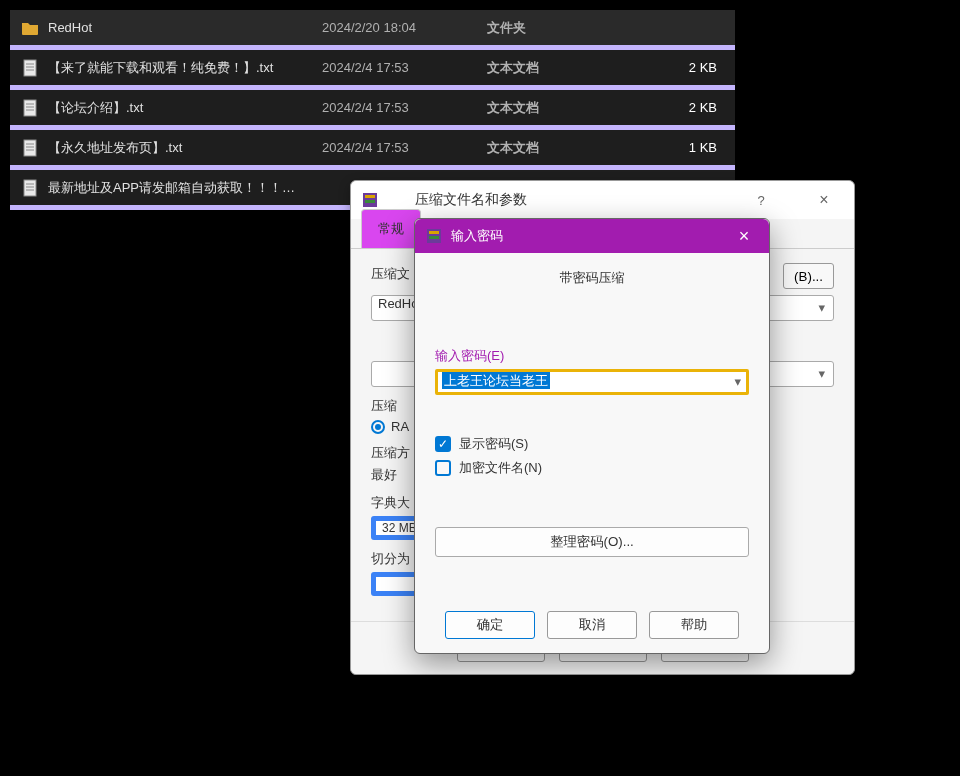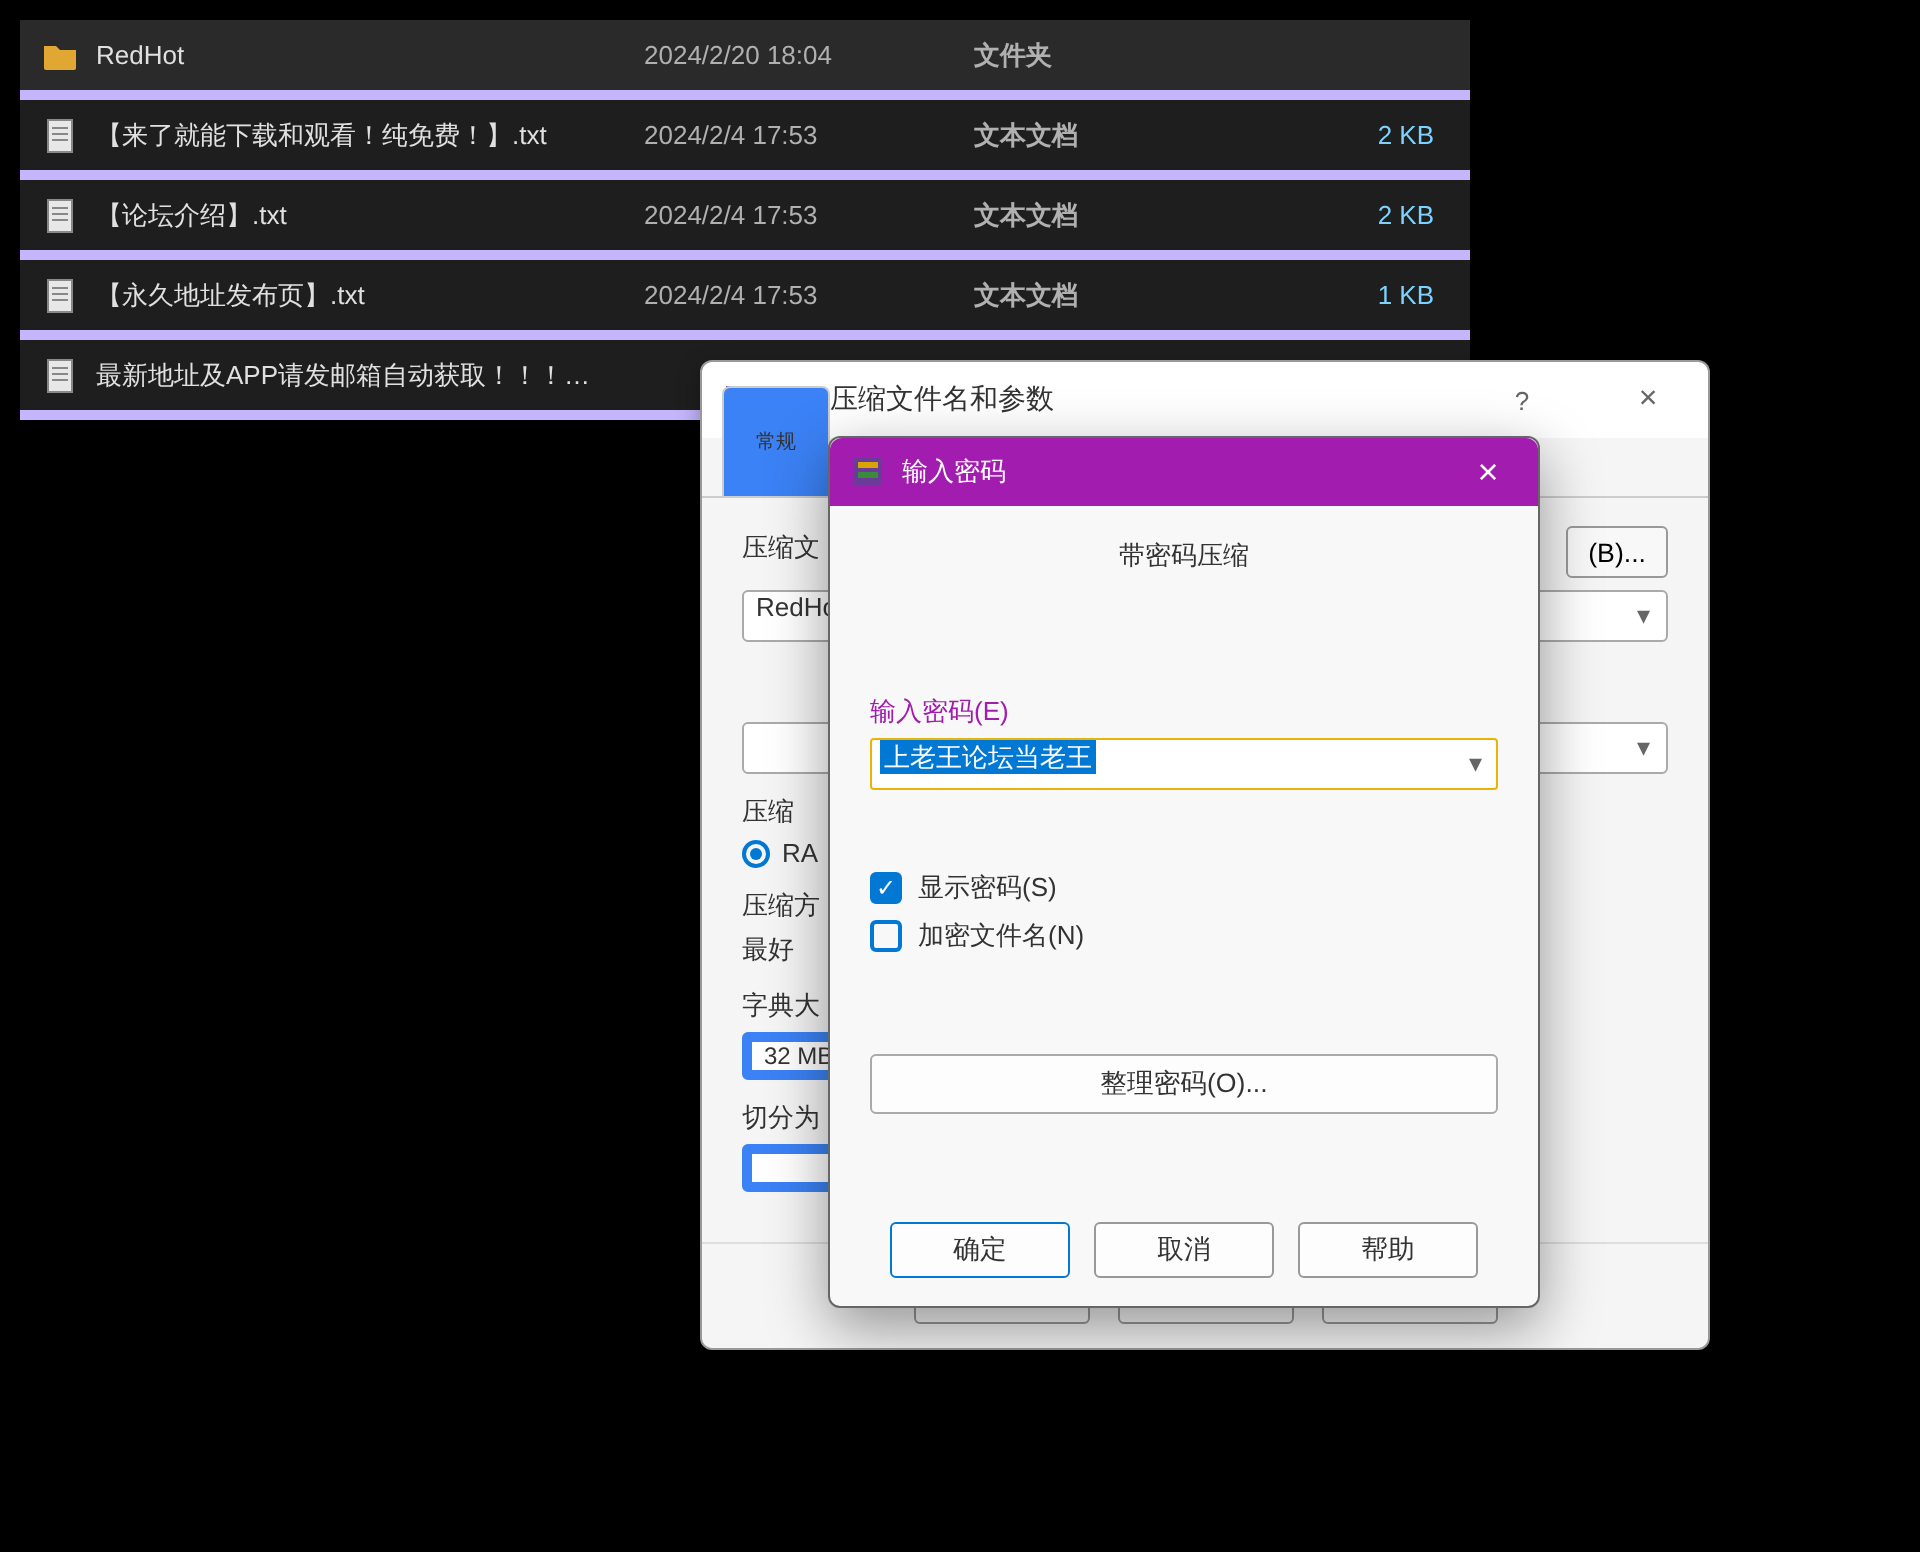--- a/index.html
+++ b/index.html
@@ -25,21 +25,21 @@
       height: 40px;
       border-bottom: 5px solid #c4b5fd;
       padding-left: 8px;
     }
     .file-row:first-child { background: #2a2a2a; }
     .file-row:not(:first-child) { background: #1e1e1e; }
     .icon-cell { width: 24px; display: flex; align-items: center; justify-content: center; }
     .name-cell { width: 280px; padding-left: 6px; white-space: nowrap; overflow: hidden; text-overflow: ellipsis; }
     .date-cell { width: 165px; color: #b0b0b0; }
     .type-cell { width: 150px; color: #b0b0b0; font-weight: bold; }
-    .size-cell { width: 80px; text-align: right; color: #7dd3fc; }
+    .size-cell { width: 80px; text-align: right; color: #ffffff; }
     .folder-svg { width: 18px; height: 16px; }
     .txt-svg { width: 16px; height: 18px; }
 
     
     .archive-dialog {
       position: absolute;
       left: 350px; top: 180px;
       width: 505px; height: 495px;
       background: #f5f5f5;
       border: 1px solid #999;
@@ -53,21 +53,21 @@
       padding: 0 10px;
       background: #fff;
       border-radius: 6px 6px 0 0;
       gap: 28px;
     }
     .dlg-icon { width: 18px; height: 18px; margin-right: 8px; }
     .dlg-title { flex: 1; color: #333; font-size: 14px; }
     .dlg-help { width: 30px; text-align: center; color: #666; cursor: pointer; }
     .dlg-close { width: 40px; text-align: center; color: #666; font-size: 16px; cursor: pointer; }
     .tab-bar { height: 30px; display: flex; align-items: flex-end; padding-left: 10px; border-bottom: 1px solid #ccc; }
-    .tab { padding: 20px 16px; background: #3b82f6; color: #333; font-size: 10px; border: 1px solid #ccc; border-bottom: none; border-radius: 4px 4px 0 0;}
+    .tab { padding: 10px 16px; background: #d946ef; color: #333; font-size: 13px; border: 1px solid #ccc; border-bottom: none; border-radius: 4px 4px 0 0;}
     .dlg-body { padding: 14px 20px; color: #333; }
     .field-row { display: flex; align-items: center; margin-bottom: 6px; }
     .field-label { font-size: 13px; color: #333; margin-bottom: 4px; }
     .browse-btn { margin-left: auto; height: 26px; padding: 0 10px; border: 1px solid #999; border-radius: 3px; background: #f8f8f8; cursor: pointer;}
     .drop-input { width: 100%; height: 26px; padding: 0 6px; border: 1px solid #aaa; border-radius: 3px; background: #fff; position: relative; color:#333;}
     .drop-input::after { content:"▾"; position:absolute; right:8px; top:4px; color:#666;}
     .group-label { font-size: 13px; color: #333; margin: 10px 0 4px 0; }
     .radio-row { display: flex; align-items: center; gap: 6px; }
     .radio-circle { width: 14px; height: 14px; border: 2px solid #0078d4; border-radius: 50%; display: flex; align-items:center; justify-content:center;}
     .radio-circle.inner::after{content:""; width:6px; height:6px; background:#0078d4; border-radius:50%;}
@@ -92,21 +92,21 @@
       background: #a21caf;
       display: flex; align-items:center; padding: 0 10px;
       border-radius: 6px 6px 0 0;
       color: #fff;
     }
     .pwd-close { margin-left:auto; font-size:18px; cursor:pointer; width:30px; text-align:center;}
     .pwd-body { padding: 16px 20px 0 20px; flex:1; color:#333; }
     .pwd-subtitle { text-align:center; font-size: 13px; color:#333; margin-bottom: 60px;}
     .pwd-label { font-size: 13px; color:#a21caf; margin-bottom: 4px;}
     .pwd-combo { position:relative; }
-    .pwd-input { width: 100%; height: 26px; border: 1px solid #eab308; border-radius: 2px; padding: 0 24px 0 4px; background:#fff; color:#333;}
+    .pwd-input { width: 100%; height: 26px; border: 3px solid #eab308; border-radius: 2px; padding: 0 24px 0 4px; background:#fff; color:#333;}
     .pwd-input .sel{ background:#0078d4; color:#fff; padding:1px 2px;}
     .pwd-combo::after { content:"▾"; position:absolute; right:8px; top:5px; color:#666;}
     .check-row { display:flex; align-items:center; gap:8px; margin-top: 40px; }
     .check-row + .check-row { margin-top: 6px; }
     .checkbox { width:16px; height:16px; border:2px solid #0078d4; border-radius:3px; display:flex; align-items:center; justify-content:center; }
     .checkbox.checked { background:#0078d4; }
     .checkbox.checked::after { content:"✓"; color:#fff; font-size:12px; line-height:1;}
     .manage-btn-row { margin-top: 50px;}
     .manage-btn { width: 100%; height: 30px; border:1px solid #aaa; border-radius:3px; background:#fdfdfd; color:#333; cursor:pointer;}
     .pwd-footer { display:flex; justify-content:center; gap:12px; padding: 14px 0; }

